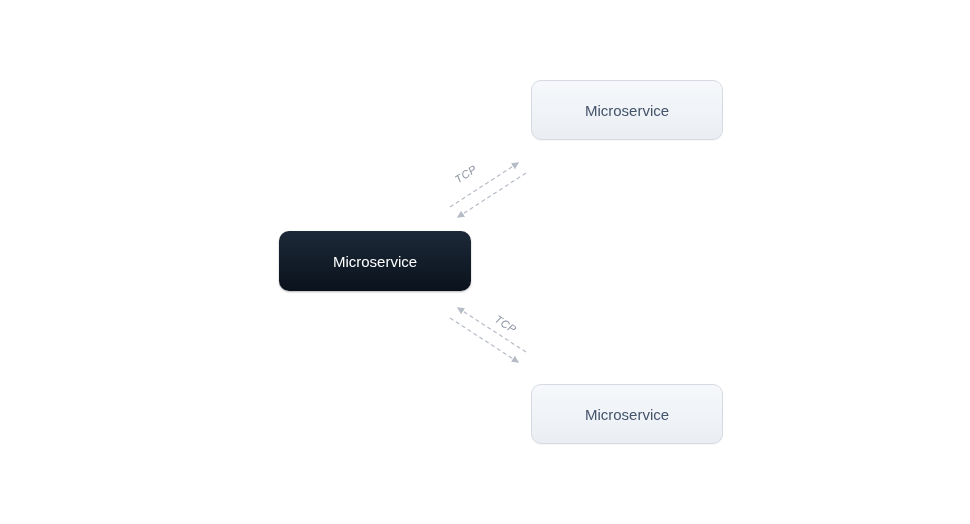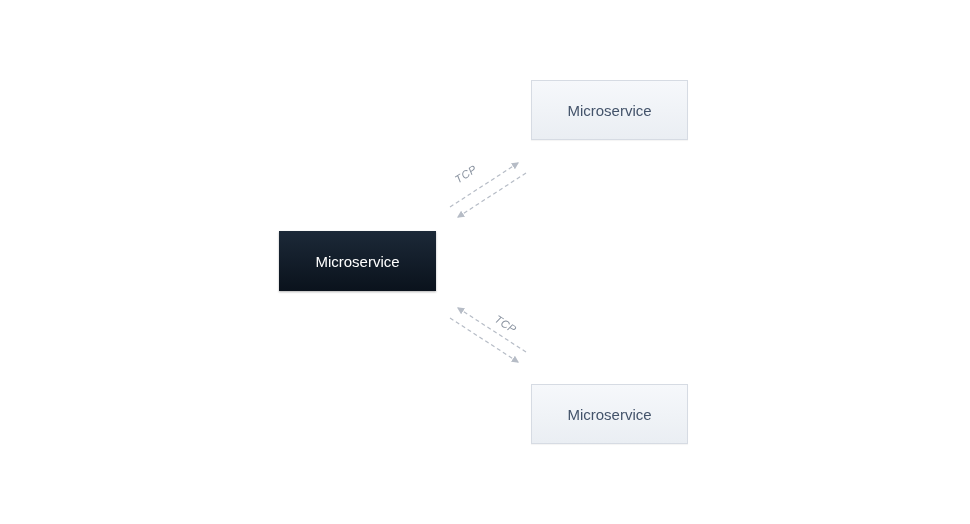--- a/index.html
+++ b/index.html
@@ -6,23 +6,23 @@
     body {
       width: 970px;
       height: 524px;
       background: #ffffff;
       font-family: -apple-system, BlinkMacSystemFont, "Segoe UI", Helvetica, Arial, sans-serif;
       position: relative;
       overflow: hidden;
     }
     .node {
       position: absolute;
-      width: 157px;
+      width: 192px;
       height: 60px;
-      border-radius: 0;
+      border-radius: 10px;
       display: flex;
       align-items: center;
       justify-content: center;
       font-size: 15px;
       font-weight: 500;
     }
     .node-dark {
       background: linear-gradient(180deg, #1c2938 0%, #0a121c 100%);
       color: #ffffff;
       box-shadow: 0 1px 2px rgba(0,0,0,0.3);

